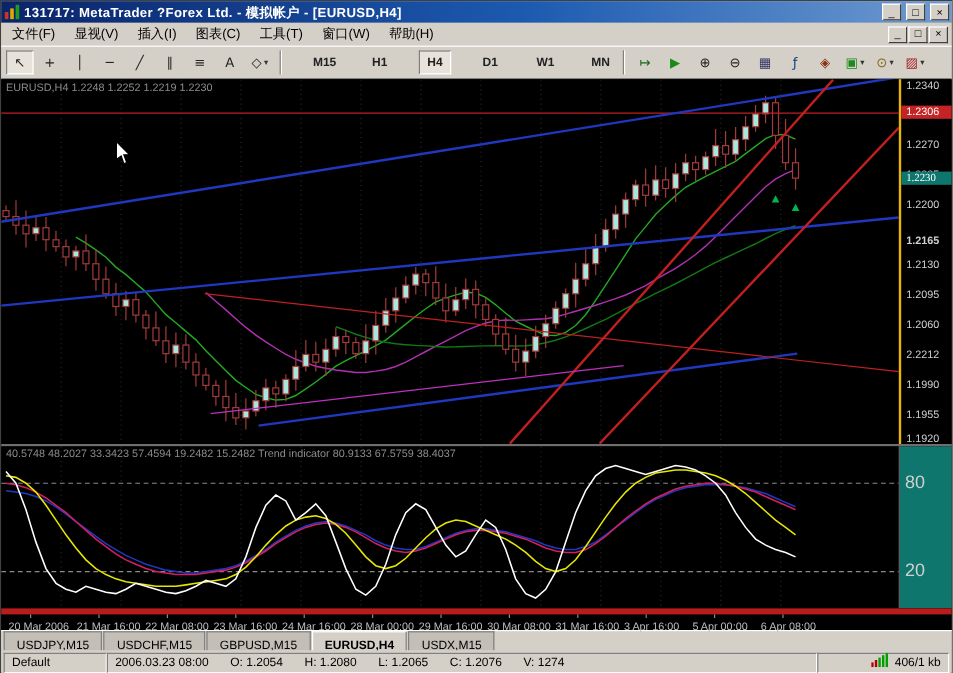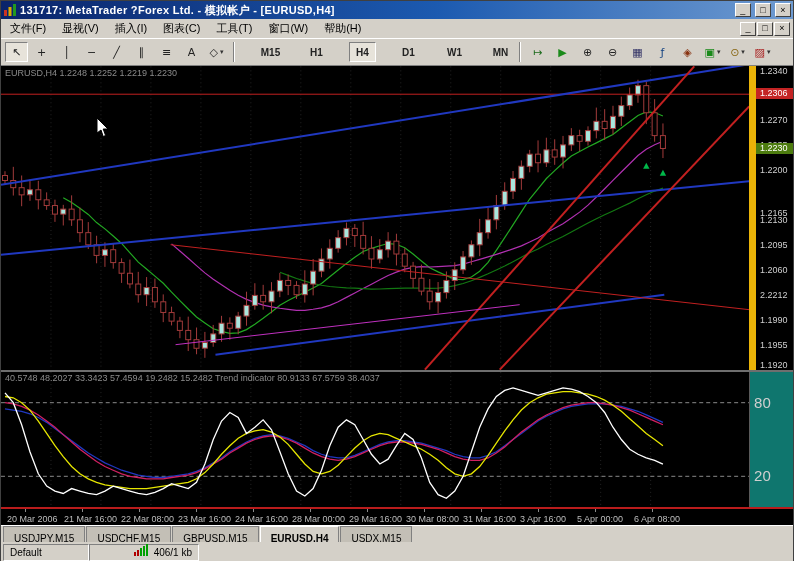--- a/index.html
+++ b/index.html
@@ -29,37 +29,37 @@
     font-family:"DejaVu Sans",sans-serif; }
   .tbtn.pressed { border-color:#808080 #fff #fff #808080; background:#e7e3da; }
   .tbtn.tf { min-width:27px; font-size:10px; font-weight:bold; font-family:"Liberation Sans",sans-serif;margin-left:18px; }
   .dd { font-size:7px; margin-left:2px; color:#333; }
   .sep { width:2px; height:20px; border-left:1px solid #808080; border-right:1px solid #ffffff; margin:0 4px; }
 
   
   .chart-area { height:459px; flex:0 0 459px; background:#000; position:relative; }
   .main-chart { position:relative; height:304px; display:flex; }
   #main-svg { width:750px; height:304px; display:block; background:#000; }
-  .price-scale { position:relative; width:44px; background:#000; border-left:7px solid #eab308;
+  .price-scale { position:relative; width:44px; background:#000; border-left:2px solid #eab308;
     font-size:9px; color:#cfcfcf; }
   .scale-label { position:absolute; left:4px; height:10px; line-height:10px; }
   .price-tag { position:absolute; left:0; width:100%; height:11px; line-height:11px; padding-left:4px;
     color:#fff; z-index:3; }
   .chart-ohlc { position:absolute; top:2px; left:4px; color:#8b8b8b; font-size:9px; z-index:2; }
   #cursor { position:absolute; left:95px; top:52px; z-index:5; }
 
   .splitter { height:2px; flex:0 0 2px; background:#6e6e6e; }
 
   .indicator-panel { position:relative; height:135px; display:flex; }
   #ind-svg { width:750px; height:135px; display:block; background:#000; }
   .ind-scale { position:relative; width:44px; background:#0f766e; border-left:1px solid #5a5a5a;
     font-size:15px; color:#cfcfcf; }
   .ind-label { position:absolute; top:1px; left:4px; color:#8b8b8b; font-size:9px; z-index:2; white-space:nowrap; }
 
-  .time-axis { position:relative; height:18px; background:#000; border-top:2px solid #b91c1c;
+  .time-axis { position:relative; height:18px; background:#000; border-top:5px solid #b91c1c;
     color:#bdbdbd; font-size:9px; }
   .time-label { position:absolute; top:5px; white-space:nowrap; }
   .time-tick { position:absolute; top:0; width:1px; height:3px; background:#8a8a8a; }
 
   
   .tabbar { height:17px; flex:0 0 17px; background:#d4d0c8; display:flex; align-items:flex-end;
     padding-left:2px; border-top:1px solid #ffffff; }
   .tab { height:16px; line-height:15px; padding:4px 10px; font-size:10px; color:#000;
     background:#c3bfb6; border:1px solid #808080; border-bottom:none; margin-right:1px; }
   .tab.active { background:#d4d0c8; border-color:#fff #808080 #d4d0c8 #fff; font-weight:bold; }
@@ -389,30 +389,30 @@
         <svg width="13" height="20" viewBox="0 0 13 20">
           <polygon points="1,0 1,15 5,12 7.2,18.5 9.6,17.5 7.2,11 12,11" fill="#ffffff" stroke="#000000" stroke-width="1"></polygon>
         </svg>
       </div>
       <div class="price-scale" id="price-scale">
           <div class="scale-label" style="top: 0px;">1.2340</div>
           <div class="scale-label" style="top: 23.6118px;">1.2305</div>
           <div class="scale-label" style="top: 48.6471px;">1.2270</div>
           <div class="scale-label" style="top: 73.6824px;">1.2235</div>
           <div class="scale-label" style="top: 98.7176px;">1.2200</div>
-          <div class="scale-label" style="top: 142px;">1.2165</div>
+          <div class="scale-label" style="top: 129px; font-weight: bold;">1.2165</div>
           <div class="scale-label" style="top: 148.788px; text-align: center;">1.2130</div>
           <div class="scale-label" style="top: 173.824px;">1.2095</div>
           <div class="scale-label" style="top: 198.859px;">1.2060</div>
           <div class="scale-label" style="top: 223.894px;">2.2212</div>
           <div class="scale-label" style="top: 248.929px;">1.1990</div>
           <div class="scale-label" style="top: 273.965px;">1.1955</div>
           <div class="scale-label" style="top: 294px;">1.1920</div>
           <div class="price-tag" style="background: rgb(196, 36, 36); top: 22.3965px;">1.2306</div>
-          <div class="price-tag" style="background: #4d7c0f; top: 76.7588px;">1.2230</div>
+          <div class="price-tag" style="background: #0f766e; top: 76.7588px; font-family: Liberation Serif, serif;">1.2230</div>
         </div>
     </div>
     <div class="splitter"></div>
     <div class="indicator-panel">
       <svg id="ind-svg" viewBox="0 0 750 135">
           <line x1="50.1" y1="0" x2="50.1" y2="135" stroke="#242424" stroke-dasharray="1,3"></line>
           <line x1="100.2" y1="0" x2="100.2" y2="135" stroke="#242424" stroke-dasharray="1,3"></line>
           <line x1="150.3" y1="0" x2="150.3" y2="135" stroke="#242424" stroke-dasharray="1,3"></line>
           <line x1="200.4" y1="0" x2="200.4" y2="135" stroke="#242424" stroke-dasharray="1,3"></line>
           <line x1="250.5" y1="0" x2="250.5" y2="135" stroke="#242424" stroke-dasharray="1,3"></line>
@@ -468,20 +468,28 @@
   <div class="tabbar" id="tabbar">
       <span class="tab">USDJPY,M15</span>
       <span class="tab">USDCHF,M15</span>
       <span class="tab">GBPUSD,M15</span>
       <span class="tab active">EURUSD,H4</span>
       <span class="tab">USDX,M15</span>
     </div>
 
   <div class="statusbar">
     <span class="seg profile">Default</span>
+    <span class="seg info">
+      <span>2006.03.23 08:00</span>
+      <span>O: 1.2054</span>
+      <span>H: 1.2080</span>
+      <span>L: 1.2065</span>
+      <span>C: 1.2076</span>
+      <span>V: 1274</span>
+    </span>
     <span class="seg net">
       <span>
         <svg width="15" height="12" viewBox="0 0 15 12">
           <rect x="0" y="8" width="2" height="4" fill="#b00000"></rect>
           <rect x="3" y="6" width="2" height="6" fill="#b00000"></rect>
           <rect x="6" y="4" width="2" height="8" fill="#00a000"></rect>
           <rect x="9" y="2" width="2" height="10" fill="#00a000"></rect>
           <rect x="12" y="0" width="2" height="12" fill="#00a000"></rect>
         </svg>
       </span>

